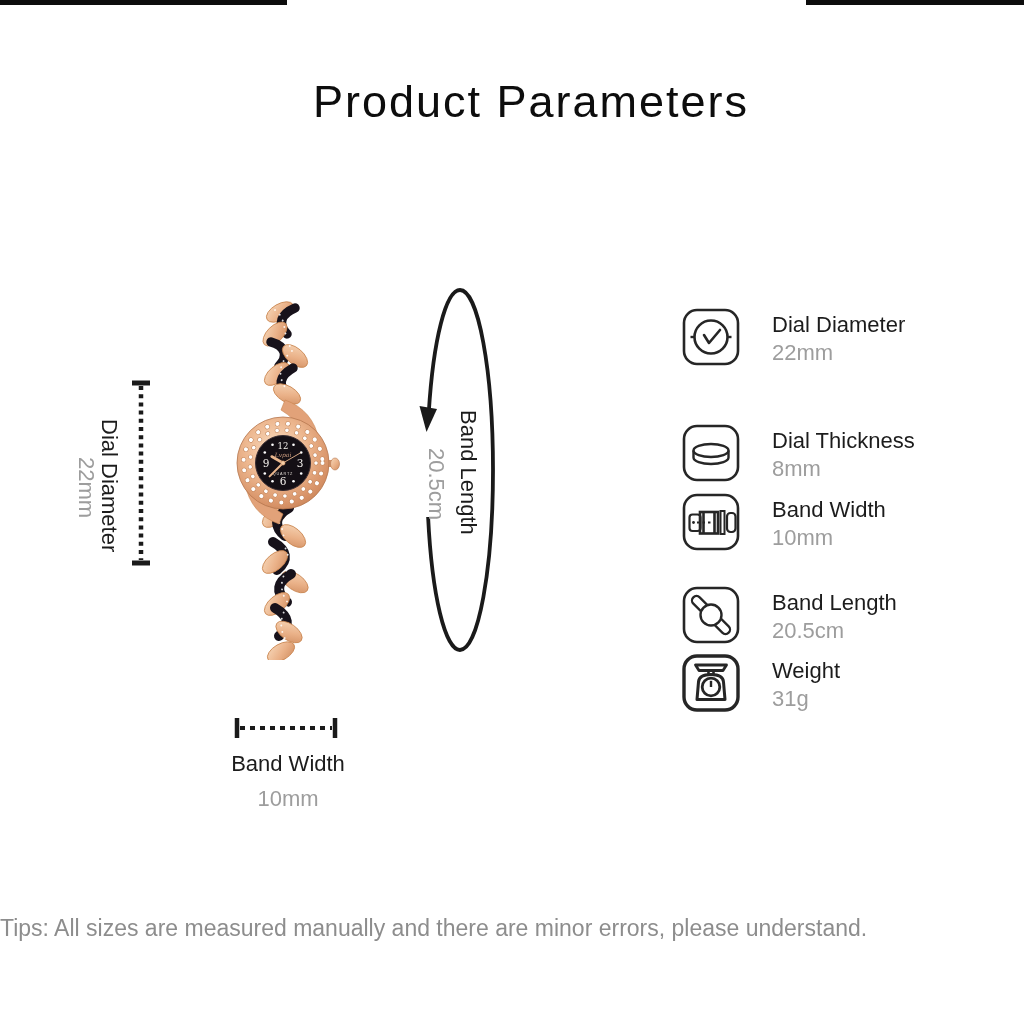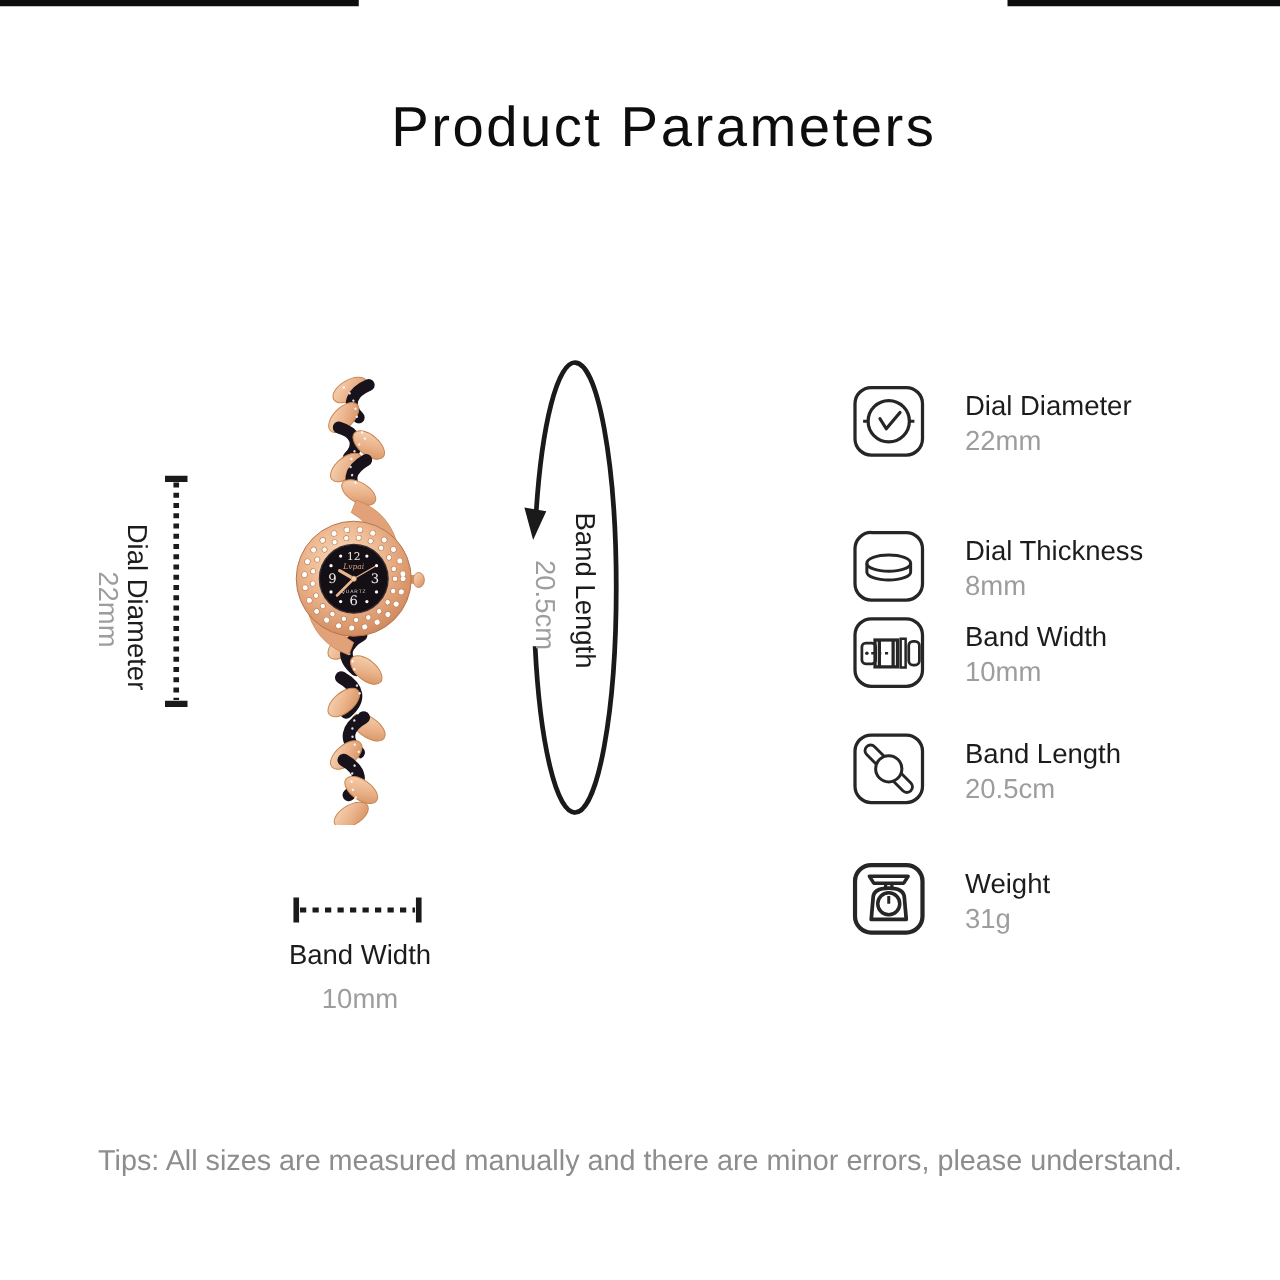--- a/index.html
+++ b/index.html
@@ -20,21 +20,21 @@
   .bw-label{position:absolute;left:188px;top:751px;width:200px;text-align:center;
             font-size:22px;color:#1c1c1c;}
   .bw-value{position:absolute;left:188px;top:786px;width:200px;text-align:center;
             font-size:22px;color:#9d9d9d;}
   
   .spec-row{position:absolute;left:682px;width:330px;height:60px;}
   .spec-icon{position:absolute;left:0;top:0;}
   .spec-text{position:absolute;left:90px;top:4px;}
   .spec-label{font-size:22px;line-height:26px;color:#1c1c1c;}
   .spec-value{font-size:22px;line-height:26px;color:#9d9d9d;margin-top:2px;}
-  .tips{position:absolute;left:0;right:0;top:915px;text-align:center;
+  .tips{position:absolute;left:0;right:0;top:915px;
         font-size:23px;color:#8d8d8d;}
   svg{display:block;}
   .abs{position:absolute;}
 </style>
 </head>
 <body>
 
 <div class="page">
 
   <div class="rule rule-left"></div>
@@ -201,21 +201,21 @@
         <rect x="24.5" y="4" width="9" height="50" rx="4.5" fill="#ffffff" stroke="#262626" stroke-width="2.3"></rect>
       </g>
       <circle cx="29" cy="29" r="10.5" fill="#ffffff" stroke="#262626" stroke-width="2.4"></circle>
     </svg>
     <div class="spec-text">
       <div class="spec-label">Band Length</div>
       <div class="spec-value">20.5cm</div>
     </div>
   </div>
 
-  <div class="spec-row" style="top:690px;">
+  <div class="spec-row" style="top:654px;">
     <svg class="spec-icon" width="58" height="58" viewBox="0 0 58 58">
       <rect x="2" y="2" width="54" height="54" rx="13" fill="none" stroke="#262626" stroke-width="3.4"></rect>
       <path d="M13.5,11 L44.5,11 L41,16.5 L17,16.5 Z" fill="none" stroke="#262626" stroke-width="2.8" stroke-linejoin="round"></path>
       <line x1="26.5" y1="16.5" x2="26.5" y2="20.5" stroke="#262626" stroke-width="2.6"></line>
       <line x1="31.5" y1="16.5" x2="31.5" y2="20.5" stroke="#262626" stroke-width="2.6"></line>
       <path d="M15,45.5 L16.5,28 Q17,20.5 29,20.5 Q41,20.5 41.5,28 L43,45.5 Z" fill="none" stroke="#262626" stroke-width="3" stroke-linejoin="round"></path>
       <circle cx="29" cy="33" r="8.8" fill="none" stroke="#262626" stroke-width="2.8"></circle>
       <line x1="29" y1="33" x2="29" y2="26.8" stroke="#262626" stroke-width="2.4"></line>
     </svg>
     <div class="spec-text">

